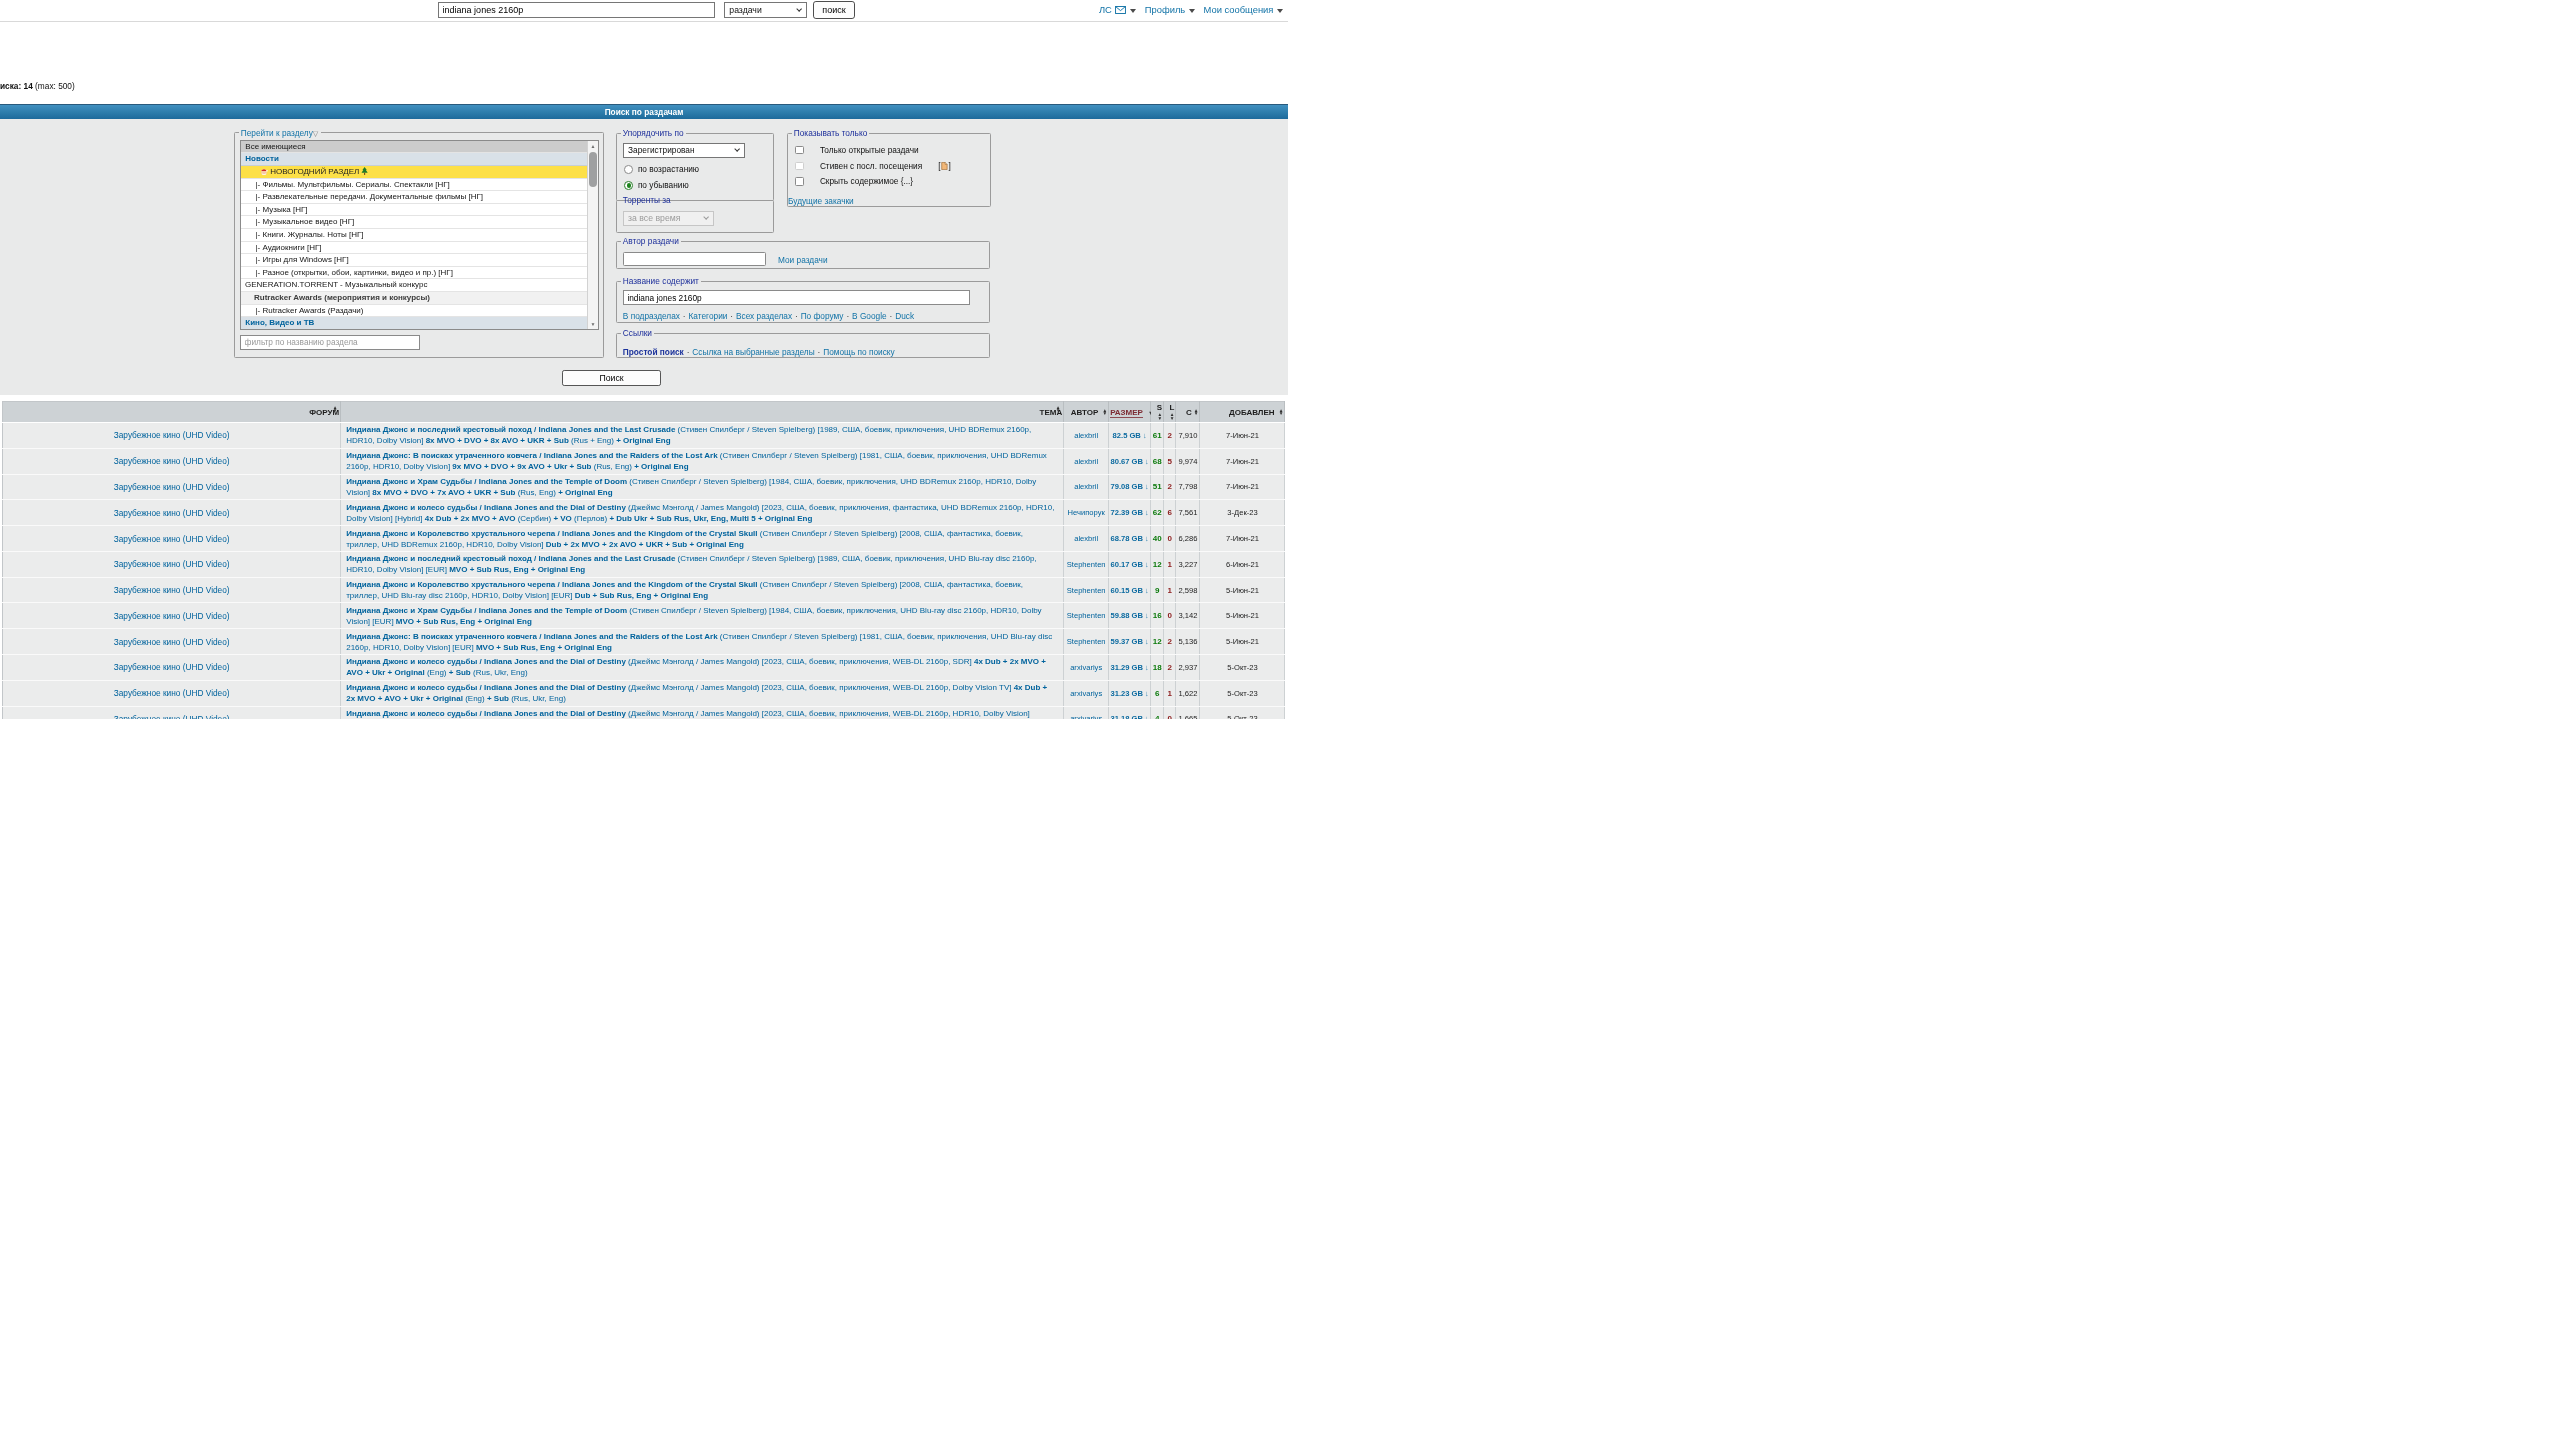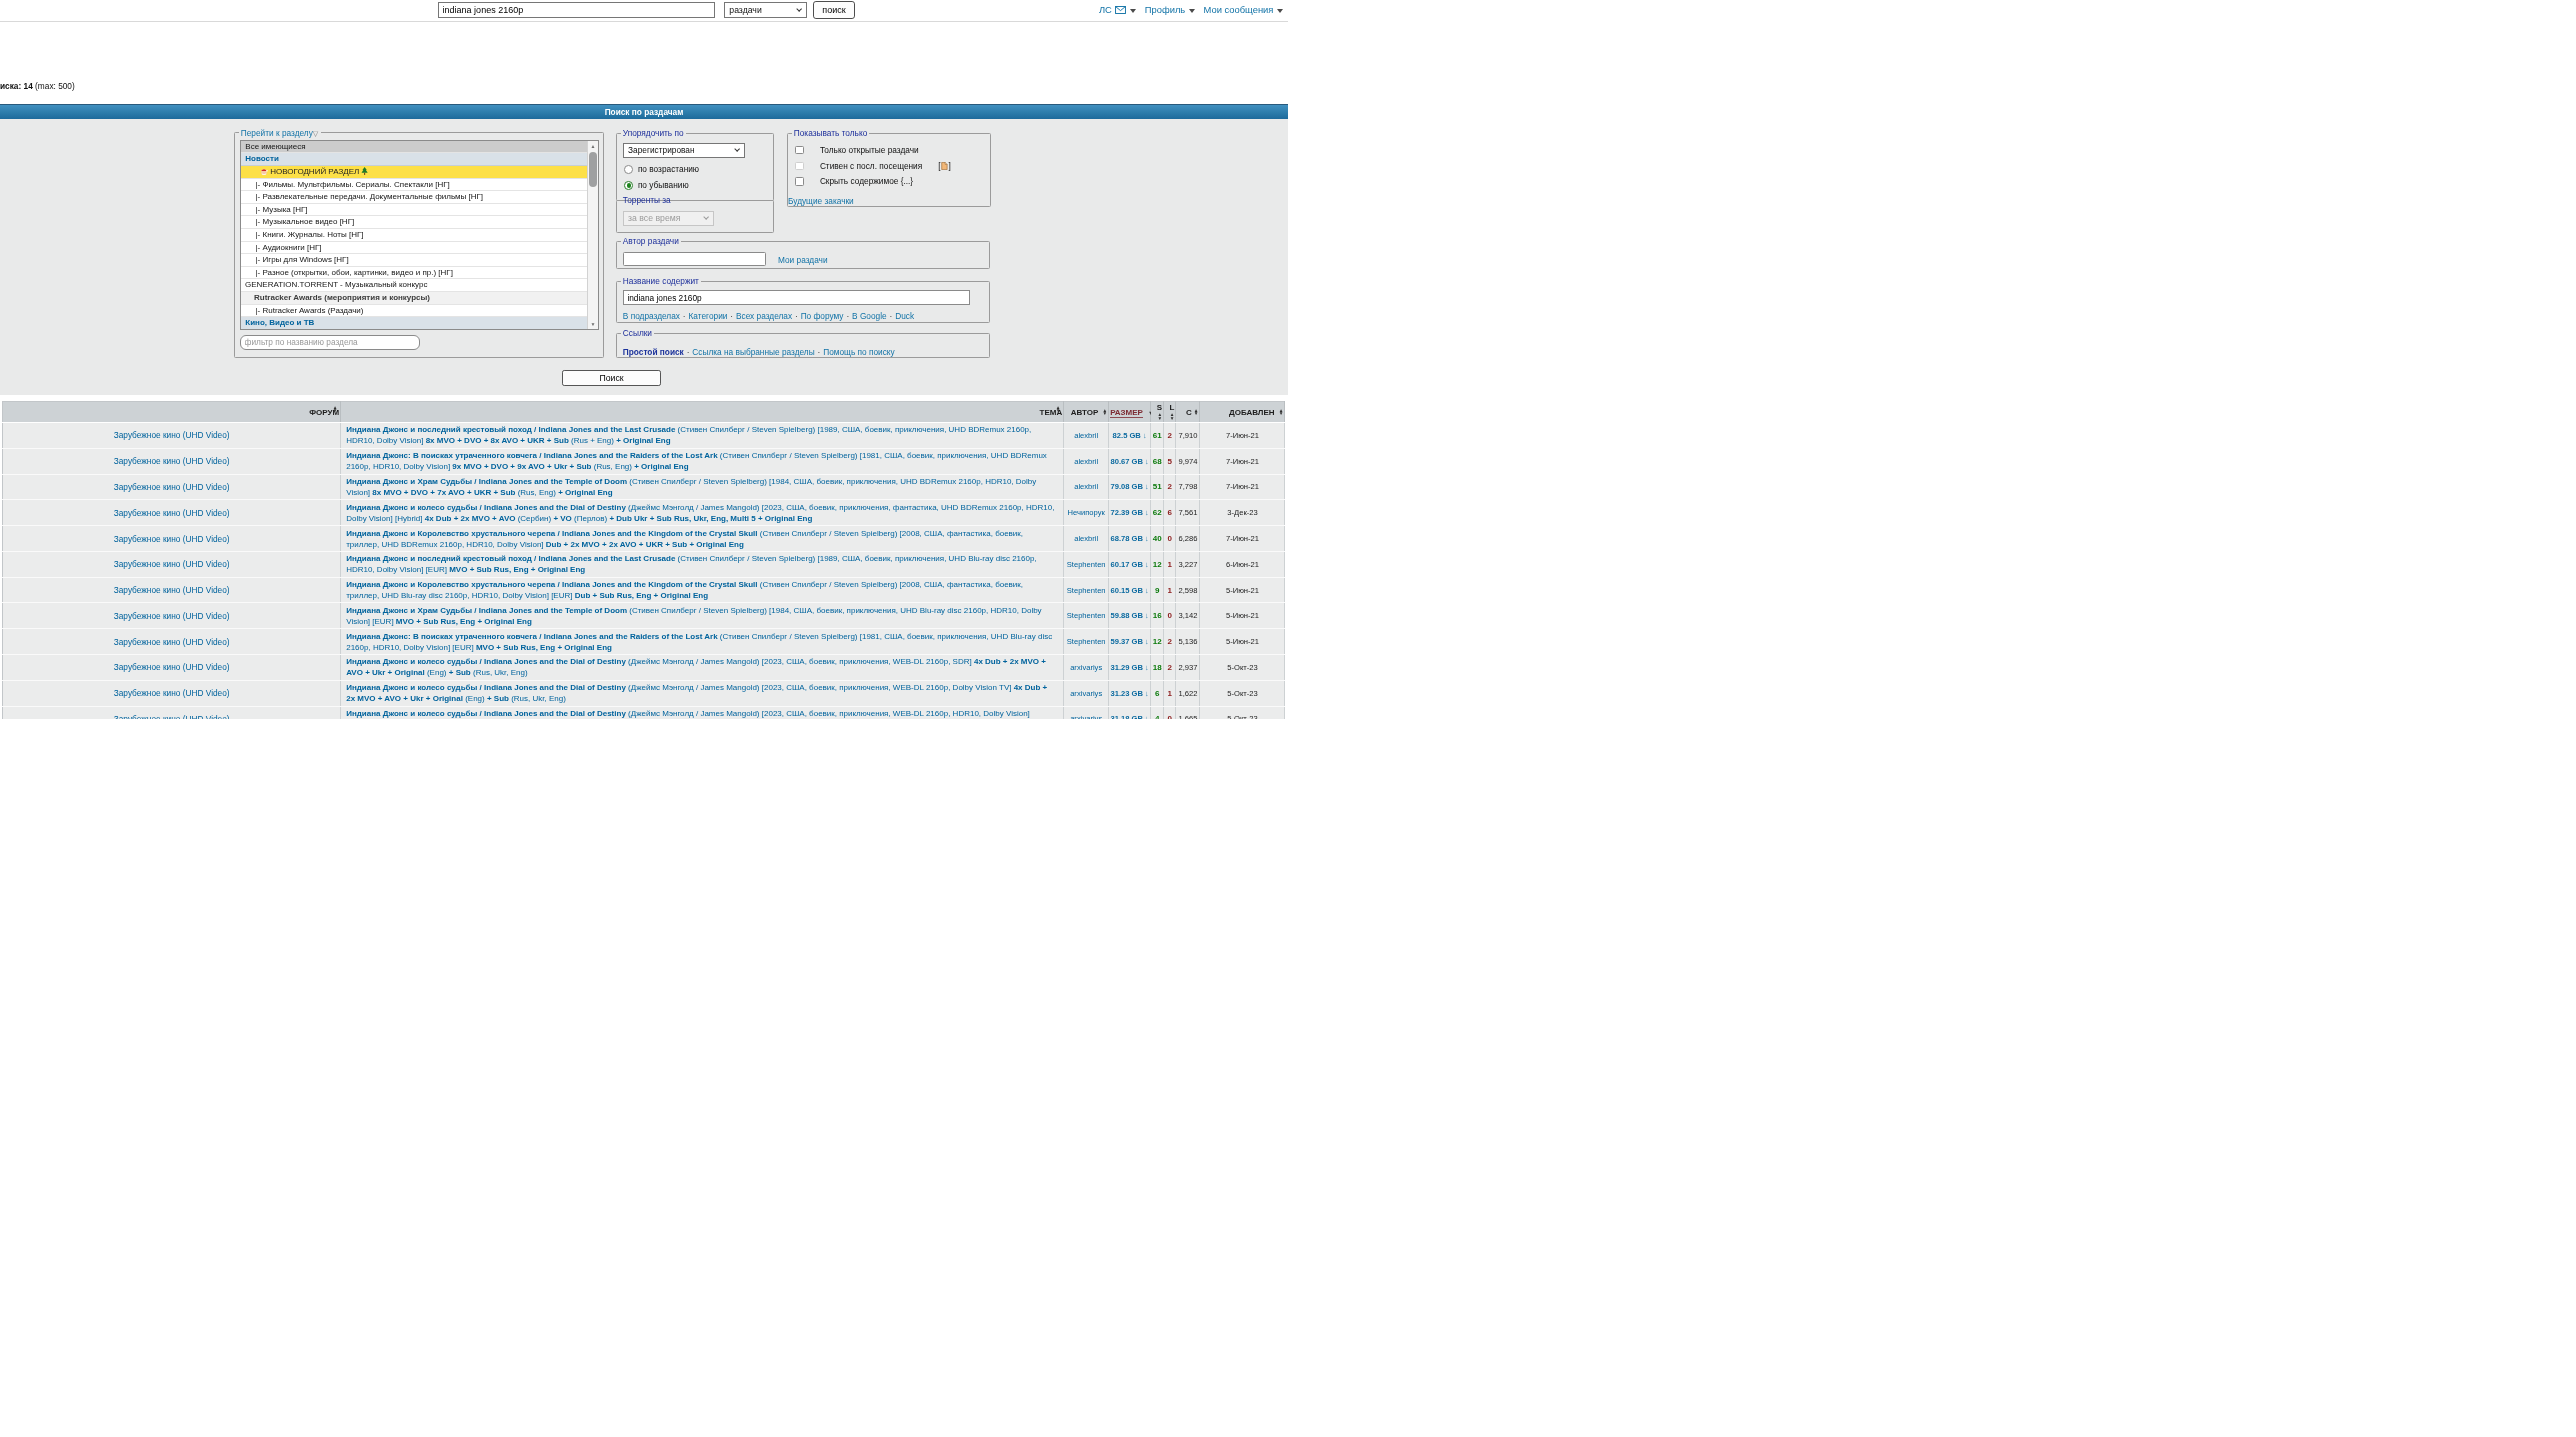--- a/index.html
+++ b/index.html
@@ -52,21 +52,21 @@
   .li.sub{padding-left:14.5px}
   .li.plain{padding-left:4px}
   .li.awards{padding-left:13px;font-weight:700;color:#3c3c3c;background:#f1f1f1}
   #secscroll{position:absolute;right:0;top:0;bottom:0;width:11px;background:#f4f4f4;border-left:0.7px solid #d2d2d2}
   #secscroll .arr{position:absolute;left:0;width:100%;height:10px;text-align:center;font-size:5px;
                   color:#6f6f6f;line-height:10px}
   #secscroll .up{top:0}
   #secscroll .dn{bottom:0}
   #secthumb{position:absolute;left:1.4px;top:11.6px;width:7.2px;height:35px;background:#9fa0a1;border-radius:4.3px}
   #secfilter{position:absolute;left:5px;top:197px;width:180px;height:15px;border:0.7px solid #8a8a8a;
-             border-radius:6px;font-size:8.3px;padding:0 3.6px;font-family:inherit}
+             border-radius:0;font-size:8.3px;padding:0 3.6px;font-family:inherit}
   #secfilter::placeholder{color:#9a9a9a}
 
   #fs-order{left:616px;top:9.4px;width:158px;height:73px}
   #ordersel{position:absolute;left:5.8px;top:4.3px;width:122px;height:15px;font-size:8.3px}
   .radiorow{position:absolute;left:7.2px;display:flex;align-items:center;gap:5px;font-size:8.3px;color:#111}
   .radio{width:8.7px;height:8.7px;border:0.7px solid #8a8a8a;border-radius:50%;background:#fff;position:relative;flex:0 0 auto}
   .radio.on{border-color:#2c7d2c}
   .radio.on::after{content:"";position:absolute;left:1.4px;top:1.4px;width:4.3px;height:4.3px;border-radius:50%;background:#1d841d}
 
   #fs-torrents{left:616px;top:76px;width:158px;height:38px}

